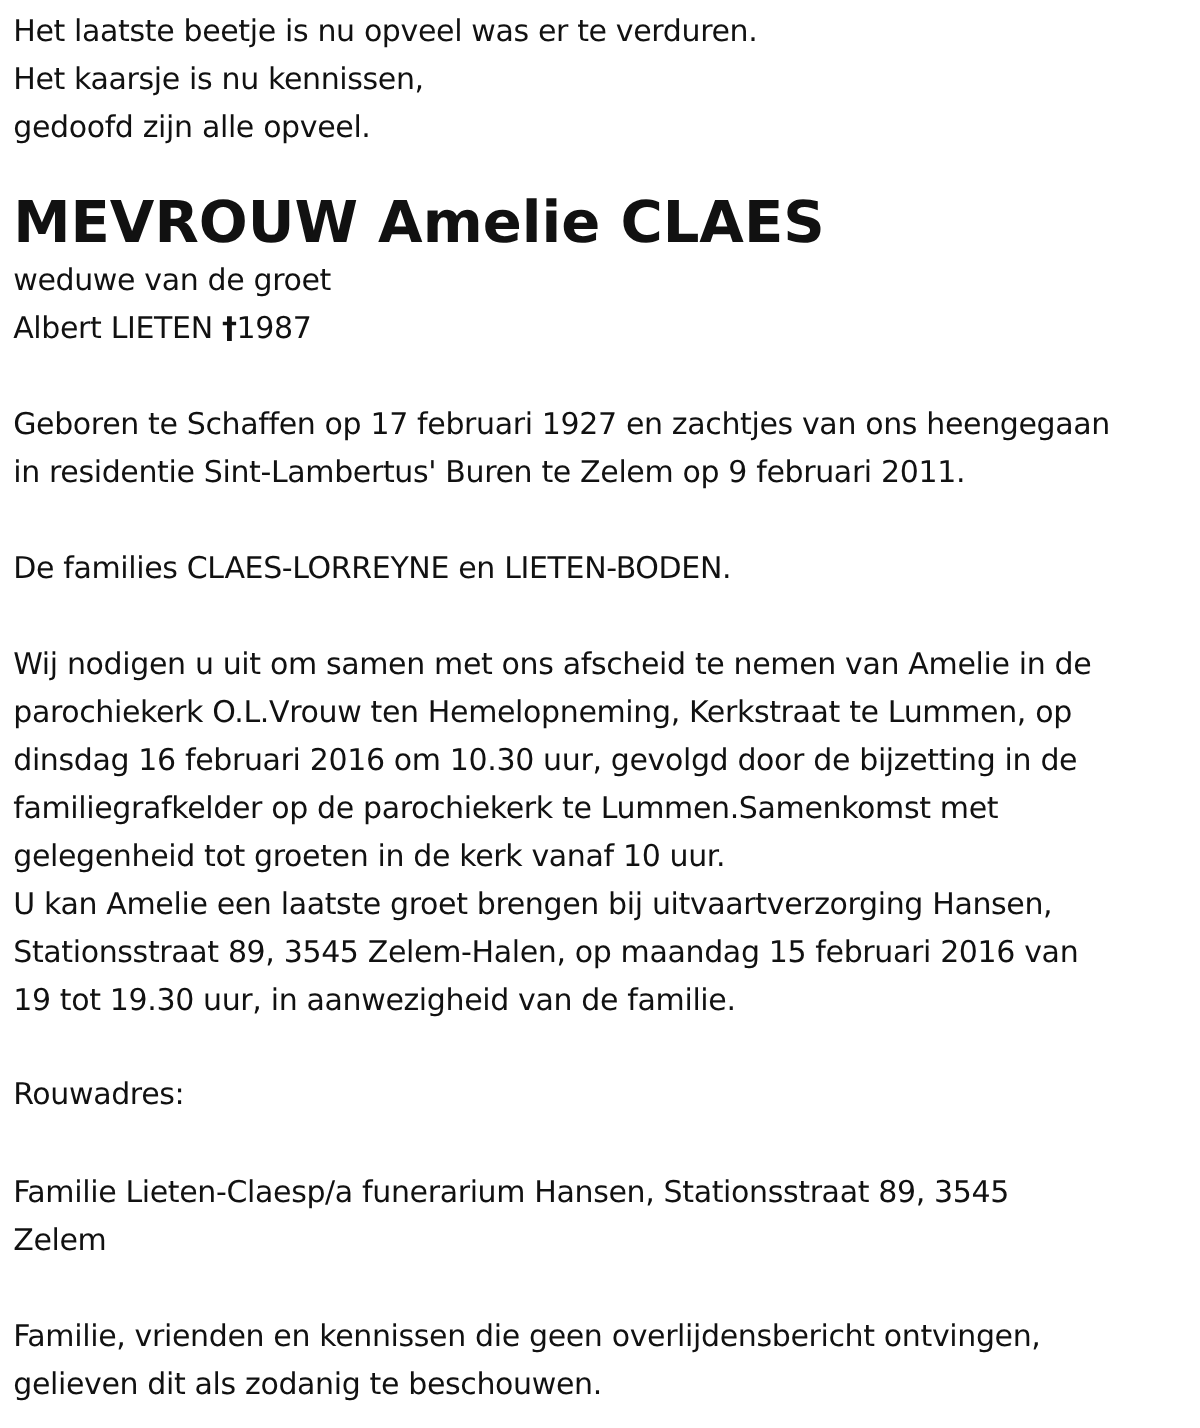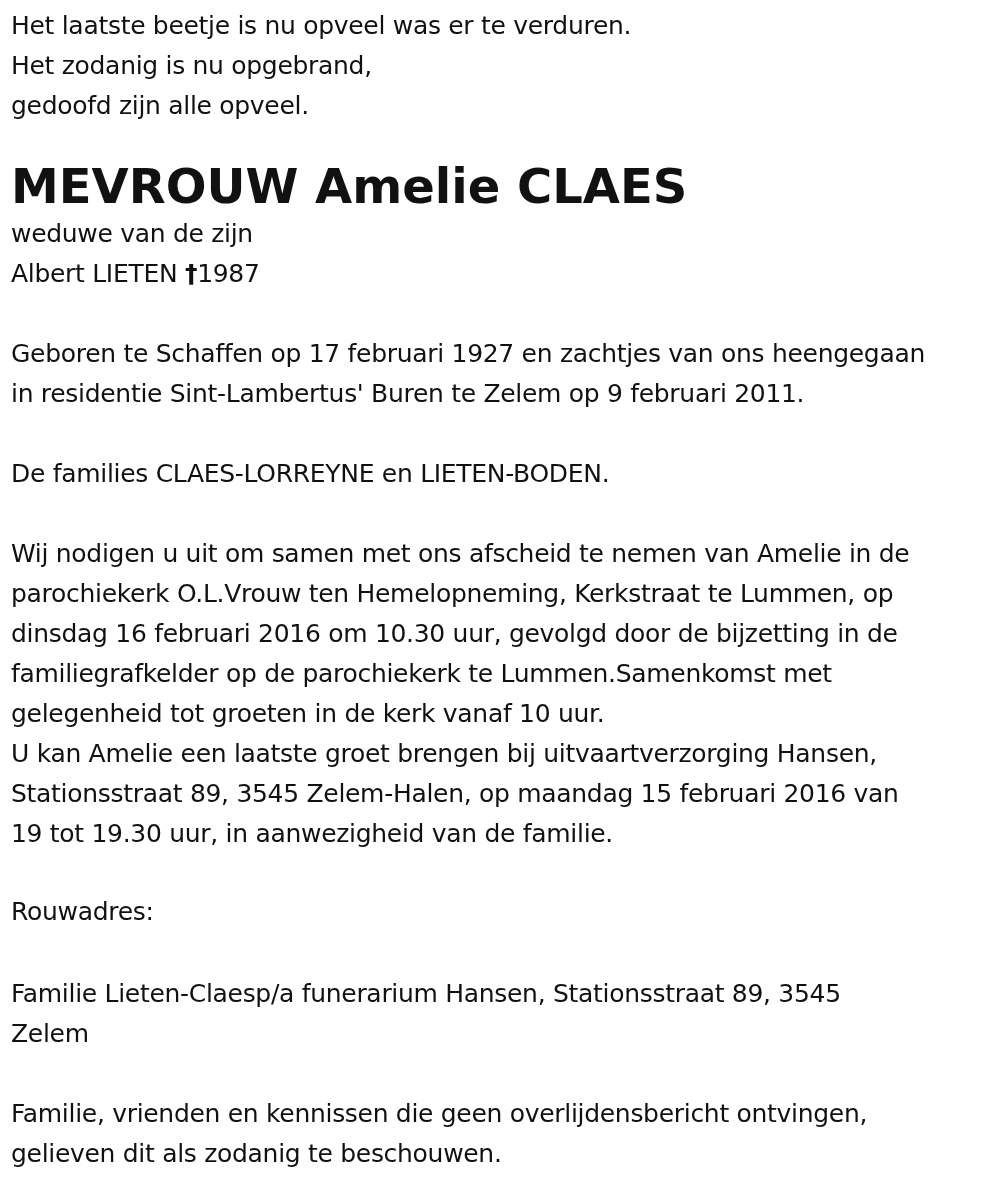--- a/index.html
+++ b/index.html
@@ -20,26 +20,26 @@
     font-size: 48px; font-weight: bold; line-height: 44px; white-space: nowrap;
     color: #111;
   }
   .cross { font-weight: bold; }
 </style>
 </head>
 <body>
 
 <div class="page">
   <div class="line" style="top:6px">Het laatste beetje is nu opveel was er te verduren.</div>
-  <div class="line" style="top:46px">Het zodanig is nu opgebrand,</div>
+  <div class="line" style="top:46px">Het kaarsje is nu kennissen,</div>
   <div class="line" style="top:86px">gedoofd zijn alle opveel.</div>
 
   <div class="title" style="top:164px">MEVROUW Amelie CLAES</div>
 
-  <div class="line" style="top:214px">weduwe van de zijn</div>
+  <div class="line" style="top:214px">weduwe van de groet</div>
   <div class="line" style="top:254px">
     <span>Albert LIETEN</span>
     <span class="cross">†</span><span>1987</span>
   </div>
 
   <div class="line" style="top:334px">Geboren te Schaffen op 17 februari 1927 en zachtjes van ons heengegaan</div>
   <div class="line" style="top:374px">in residentie Sint-Lambertus' Buren te Zelem op 9 februari 2011.</div>
 
   <div class="line" style="top:454px">De families CLAES-LORREYNE en LIETEN-BODEN.</div>
 

